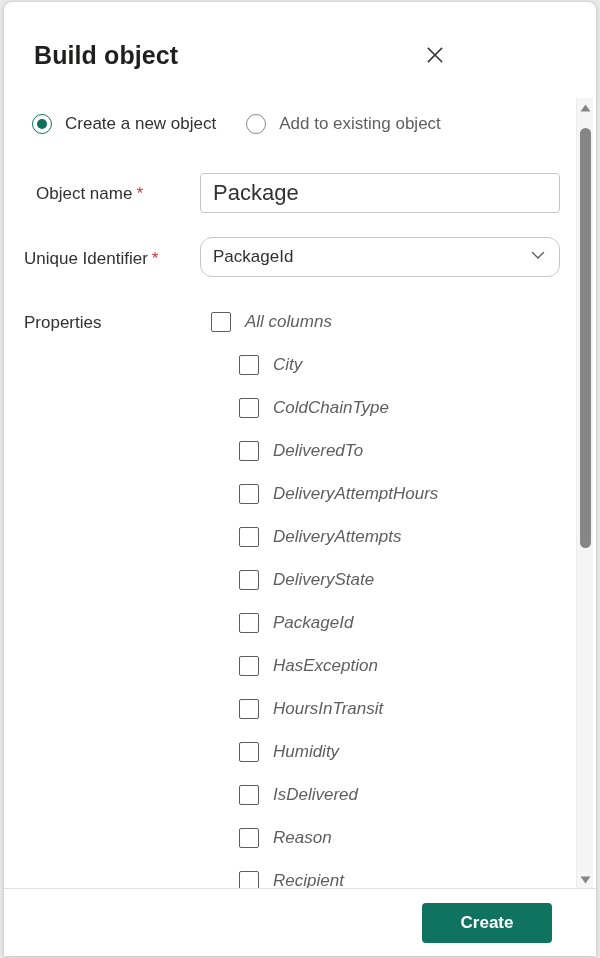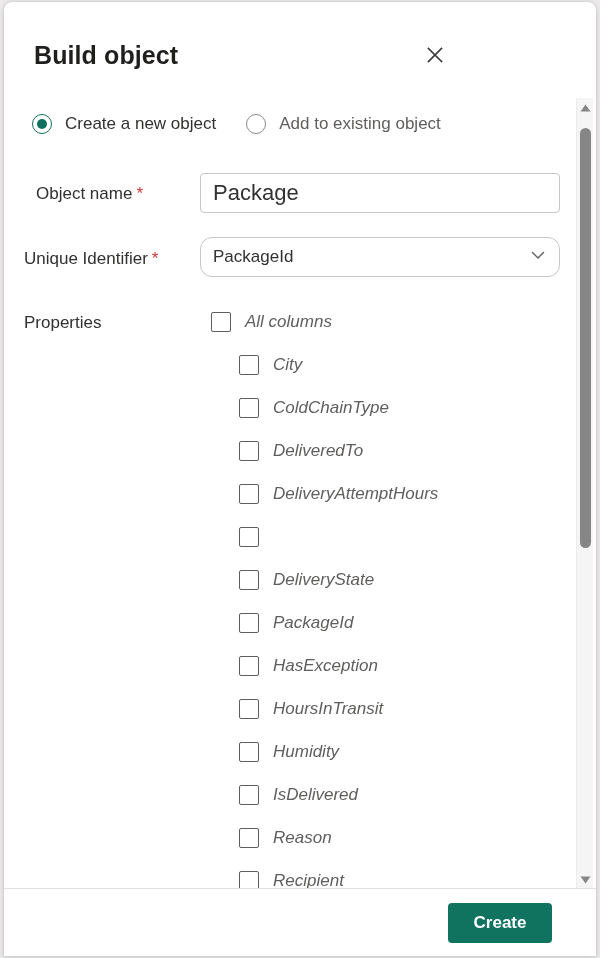--- a/index.html
+++ b/index.html
@@ -242,21 +242,21 @@
     left: 0;
     top: 887px;
     width: 592px;
     height: 67px;
     background: #ffffff;
   }
   .create-btn {
     position: absolute;
     right: 44px;
     top: 14px;
-    width: 104px;
+    width: 130px;
     height: 40px;
     background: #107360;
     color: #ffffff;
     border: none;
     border-radius: 4px;
     font-family: "Liberation Sans", sans-serif;
     font-size: 17px;
     font-weight: bold;
     cursor: pointer;
     padding: 0;
@@ -326,20 +326,21 @@
       <div class="check-row child">
         <span class="check-mark"></span>
         <span class="check-label">DeliveredTo</span>
       </div>
       <div class="check-row child">
         <span class="check-mark"></span>
         <span class="check-label">DeliveryAttemptHours</span>
       </div>
       <div class="check-row child">
         <span class="check-mark"></span>
+        <span class="check-label">DeliveryAttempts</span>
       </div>
       <div class="check-row child">
         <span class="check-mark"></span>
         <span class="check-label">DeliveryState</span>
       </div>
       <div class="check-row child">
         <span class="check-mark"></span>
         <span class="check-label">PackageId</span>
       </div>
       <div class="check-row child">

